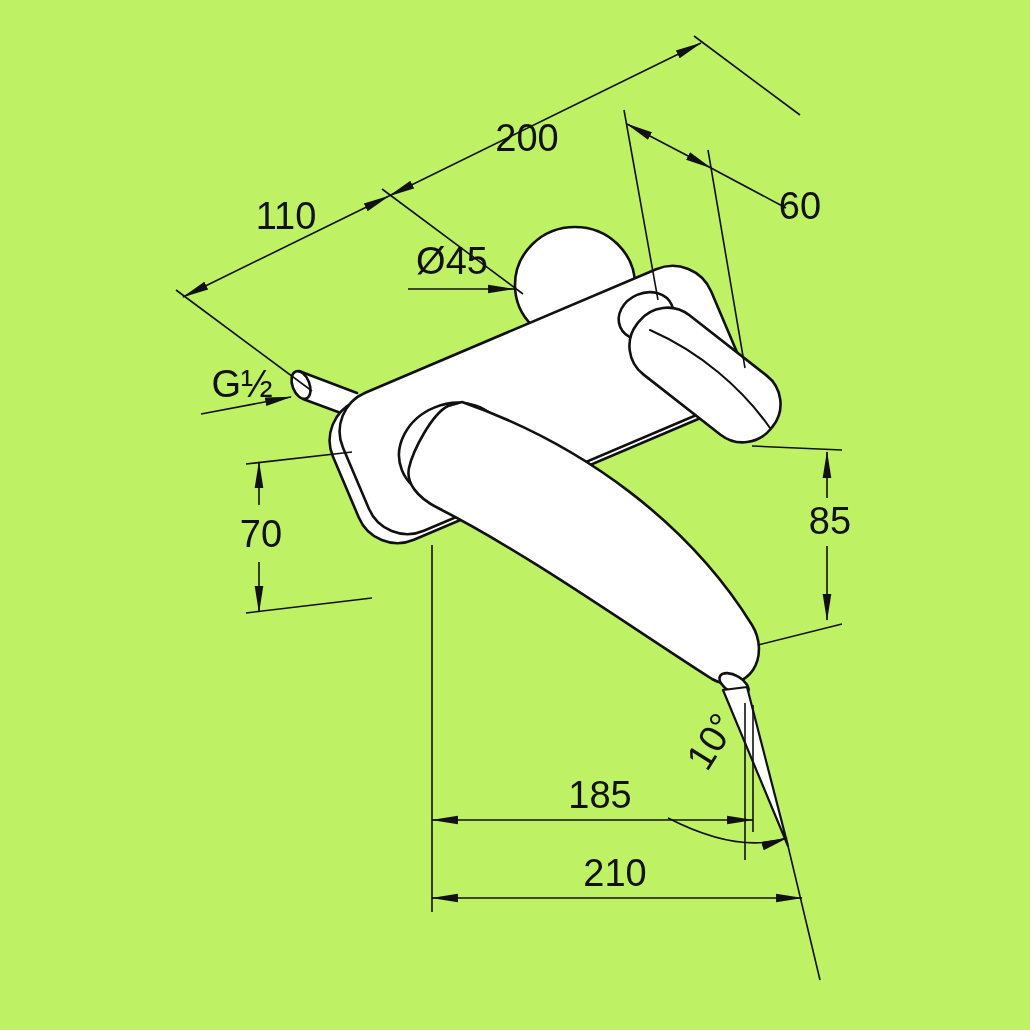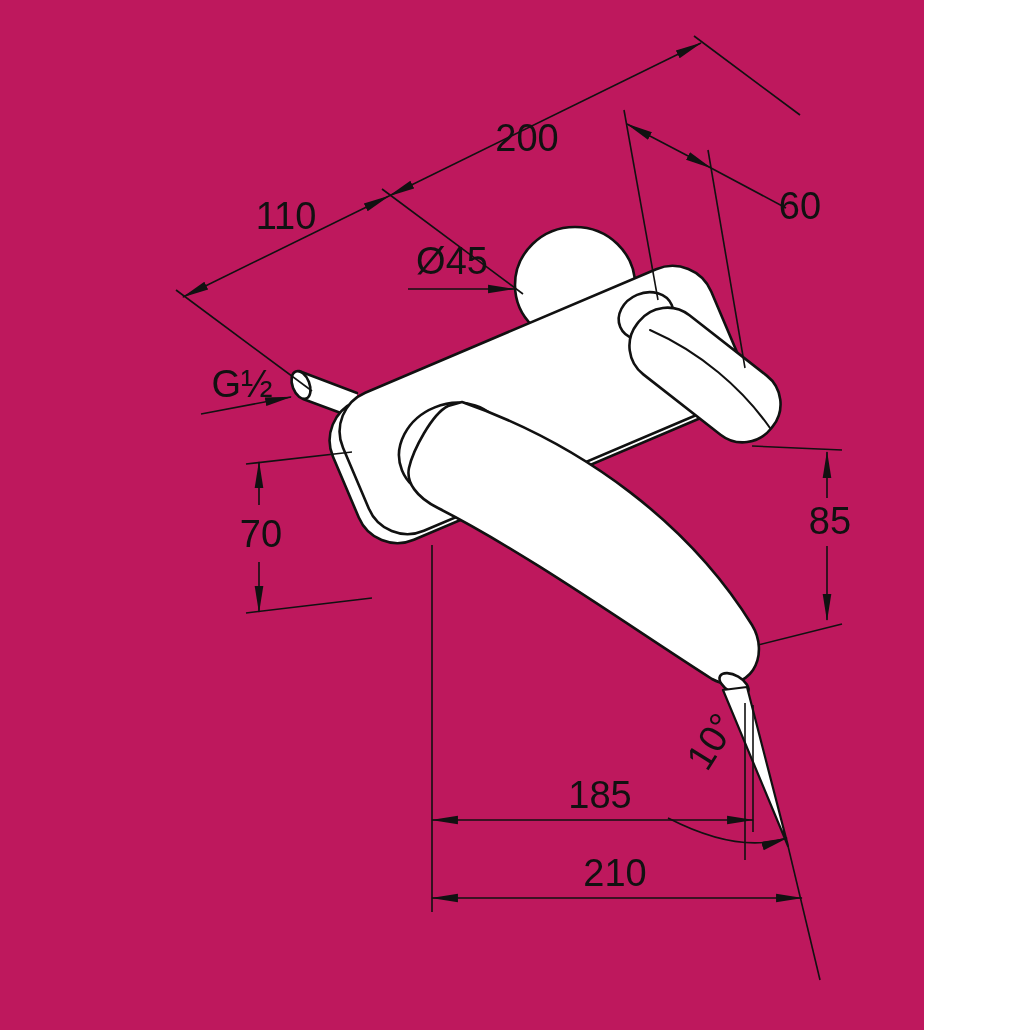--- a/index.html
+++ b/index.html
@@ -1,17 +1,17 @@
 <!DOCTYPE html>
 <html><head>
 <meta charset="utf-8">
 <style>
   html,body{margin:0;padding:0;background:#fff;}
   .stage{
-    position:relative;width:924px;height:1030px;background:#be185d;
+    position:relative;width:1030px;height:1030px;background:#bef264;
     font-family:"Liberation Sans", sans-serif;
   }
   .stage svg{position:absolute;left:0;top:0;}
   text{
     font-family:"Liberation Sans", sans-serif;
     font-size:38px;fill:#111;
   }
   .obj{stroke:#111;stroke-width:2.6;fill:#fff;stroke-linecap:round;stroke-linejoin:round;}
   .obj-thin{stroke:#111;stroke-width:2;fill:none;stroke-linecap:round;}
   .objfill{fill:#fff;stroke:none;}

